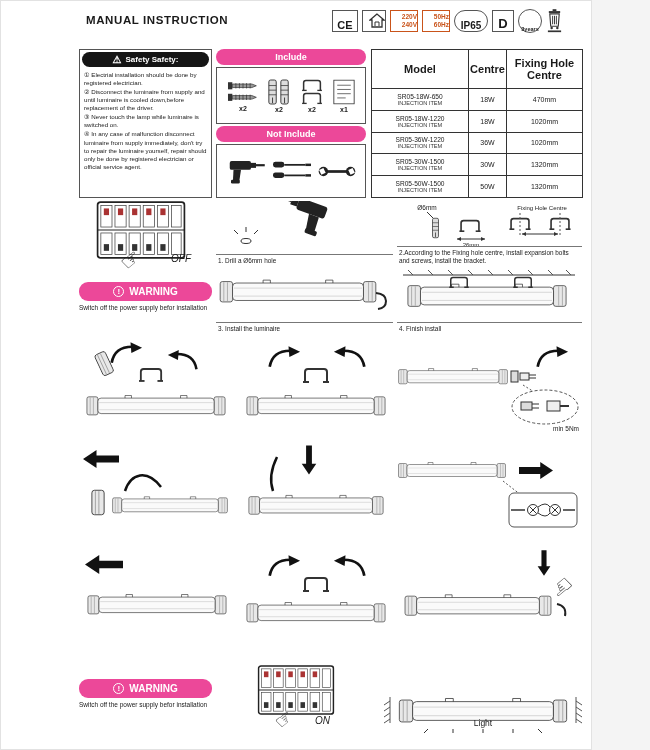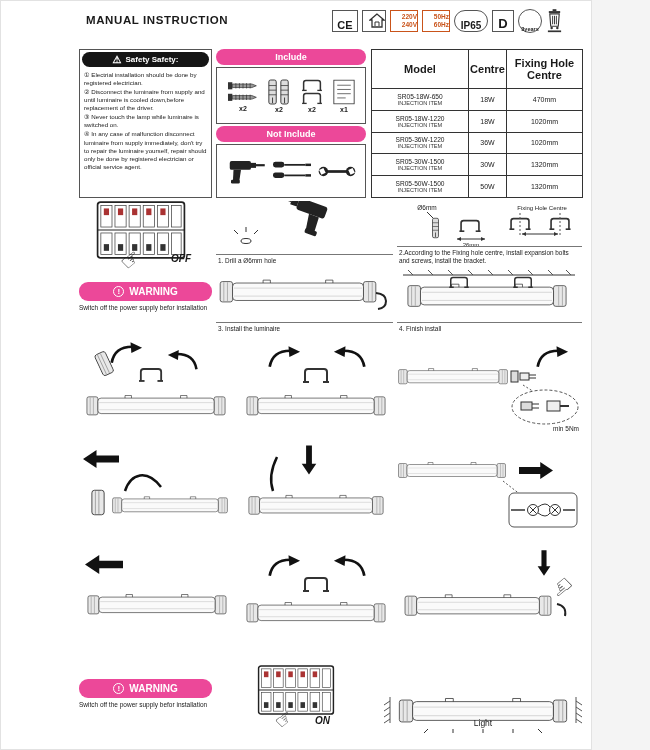--- a/index.html
+++ b/index.html
@@ -47,21 +47,21 @@
 .spec{position:absolute;left:370px;top:48px;width:211px;height:149px;border-collapse:collapse;
   font-size:7px;text-align:center;table-layout:fixed}
 .spec th,.spec td{border:1px solid #333;padding:0;vertical-align:middle}
 .spec th{font-size:11px}
 .spec .model{font-size:6.6px}
 .spec .sub{font-size:5.6px;color:#333}
 
 
 .fig{position:absolute}
 .hand{position:absolute;font-size:22px;line-height:1;transform:rotate(-40deg)}
-.sw-label{position:absolute;font-size:10px;font-weight:bold;font-style:italic}
+.sw-label{position:absolute;font-size:10px;font-weight:normal;font-style:italic}
 .step{position:absolute;display:flex;flex-direction:column}
 .step-illus{flex:1;overflow:hidden}
 .step-caption{border-top:1px solid #777;font-size:6.4px;padding:2px 1px 0 2px;line-height:1.25}
 .warn-text{position:absolute;font-size:6.5px;line-height:1.3}
 .light-caption{position:absolute;font-size:8.5px;text-align:center}
 </style>
 </head>
 <body>
 
 <svg width="0" height="0" style="position:absolute" aria-hidden="true">

